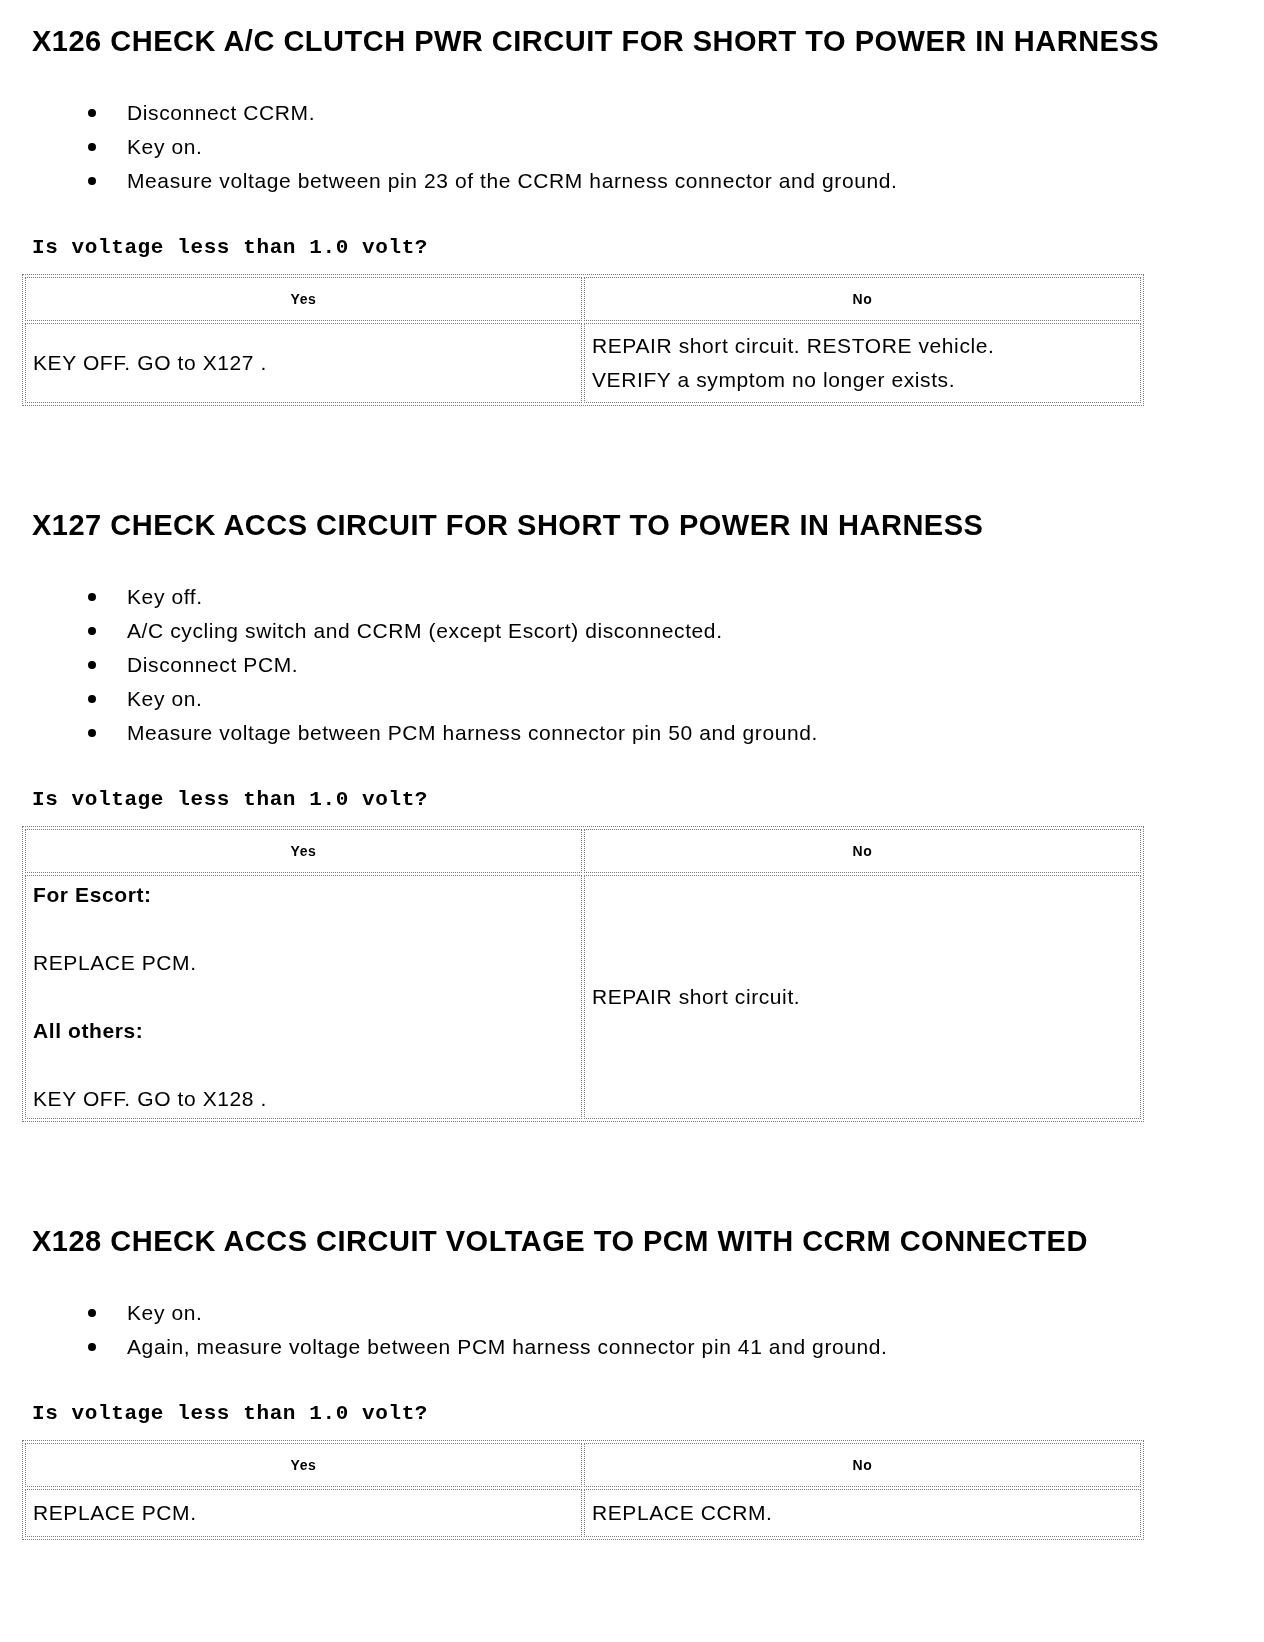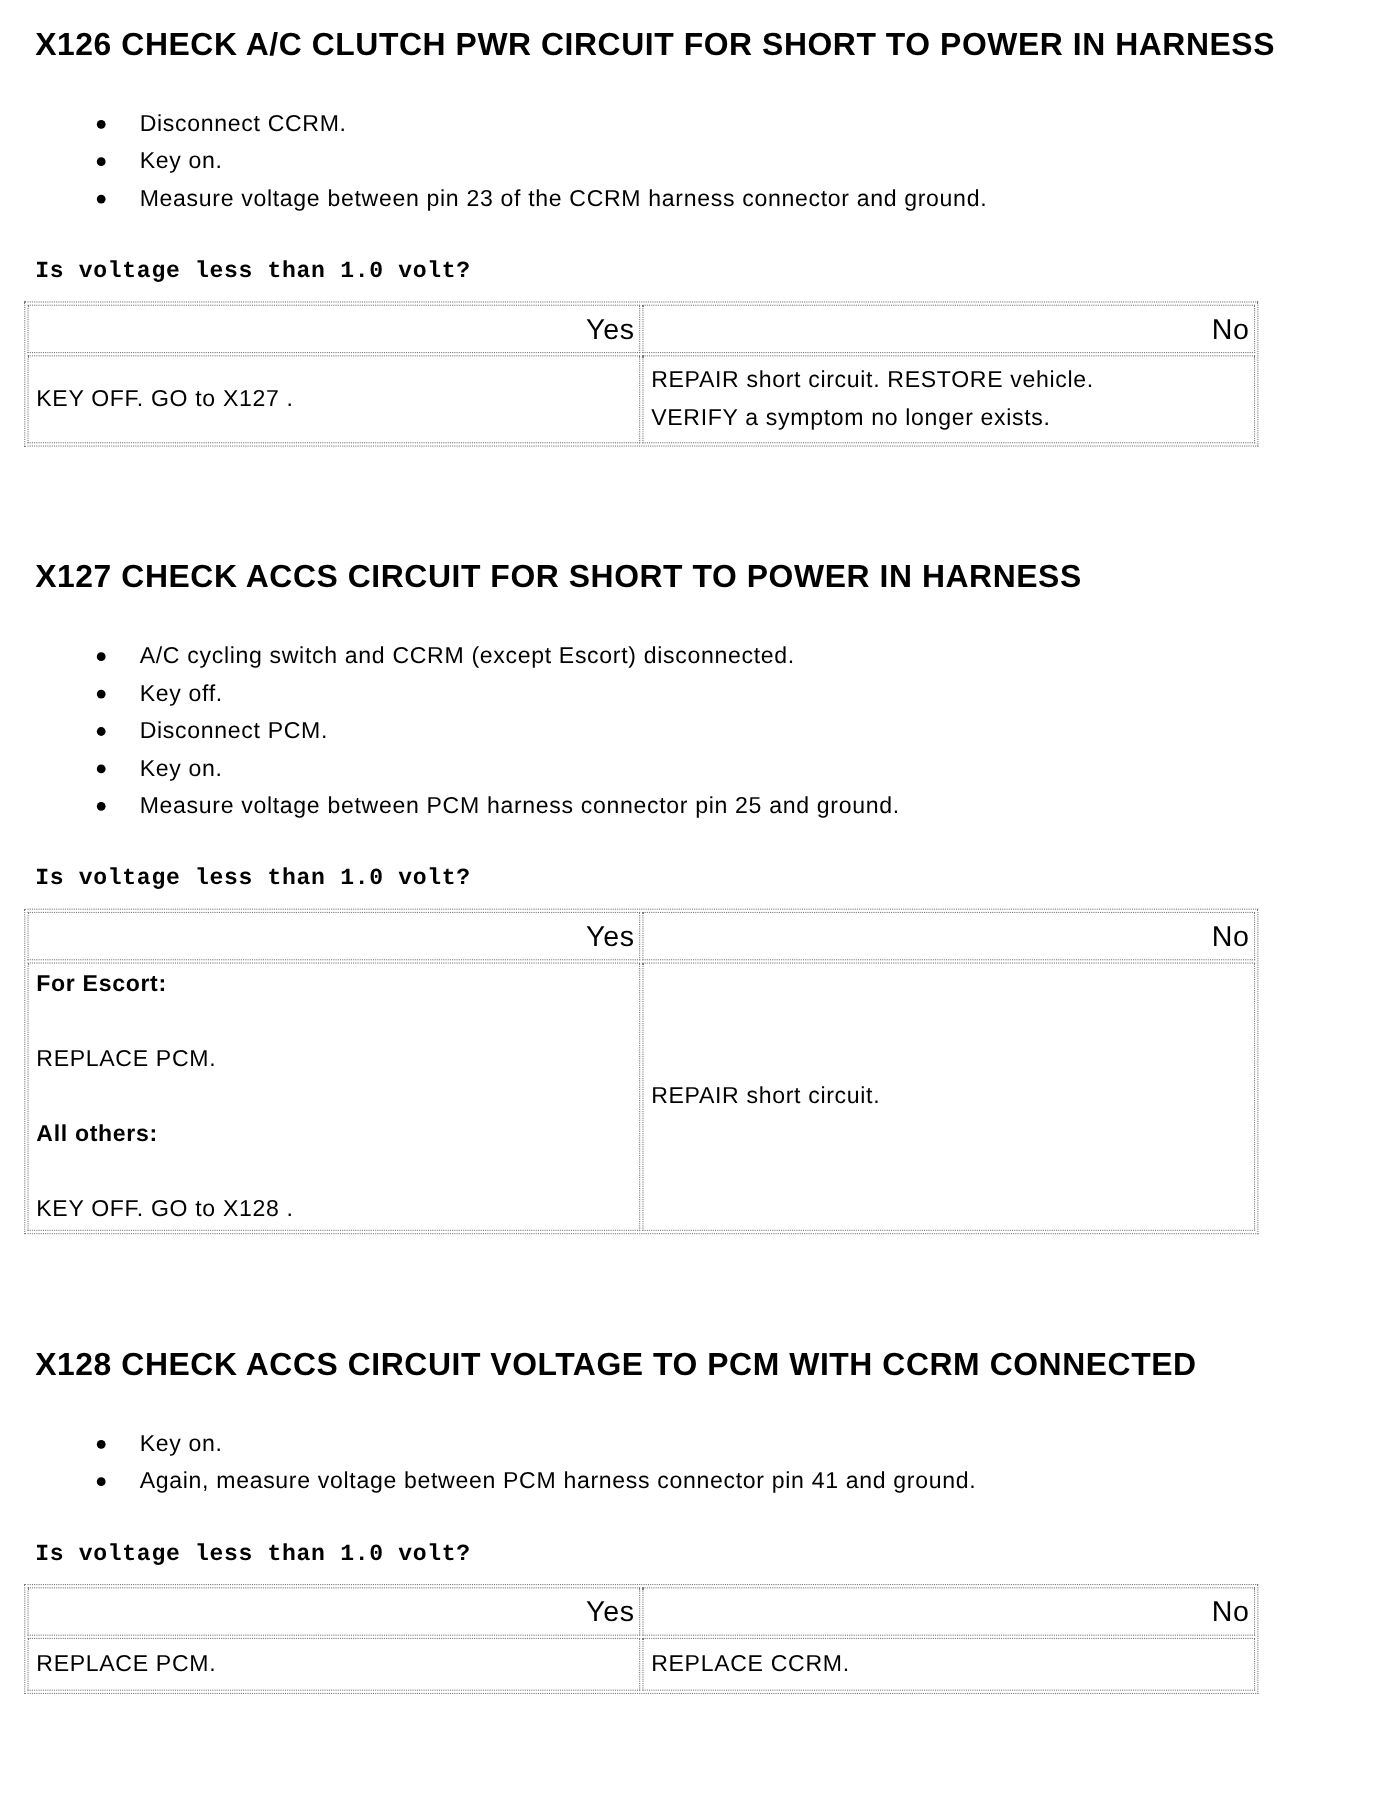--- a/index.html
+++ b/index.html
@@ -62,23 +62,23 @@
     width: 1122px;
     margin: 14px 0 0 -10px;
     table-layout: fixed;
     background: #ffffff;
   }
   table.result-table th,
   table.result-table td {
     border: 1px dotted #7a7a7a;
   }
   table.result-table th {
-    font-weight: normal;
-    font-size: 26px;
-    text-align: right;
+    font-weight: bold;
+    font-size: 14px;
+    text-align: center;
     height: 42px;
     padding: 0 4px;
   }
   table.result-table td {
     padding: 2px 7px;
     vertical-align: middle;
     line-height: 34px;
     text-align: left;
   }
   .t1 td { height: 74px; }
@@ -122,25 +122,25 @@
             <div class="cell-line">VERIFY a symptom no longer exists.</div>
           </td>
         </tr>
       </tbody>
     </table>
   </section>
 
   <section class="step">
     <h2 class="step-heading">X127 CHECK ACCS CIRCUIT FOR SHORT TO POWER IN HARNESS</h2>
     <ul class="bullets">
+      <li>Key off.</li>
       <li>A/C cycling switch and CCRM (except Escort) disconnected.</li>
-      <li>Key off.</li>
       <li>Disconnect PCM.</li>
       <li>Key on.</li>
-      <li>Measure voltage between PCM harness connector pin 25 and ground.</li>
+      <li>Measure voltage between PCM harness connector pin 50 and ground.</li>
     </ul>
     <p class="question">Is voltage less than 1.0 volt?</p>
     <table class="result-table t2">
       <colgroup>
           <col style="width:50%">
           <col style="width:50%">
         </colgroup>
       <tbody>
         <tr>
           <th>Yes</th>

